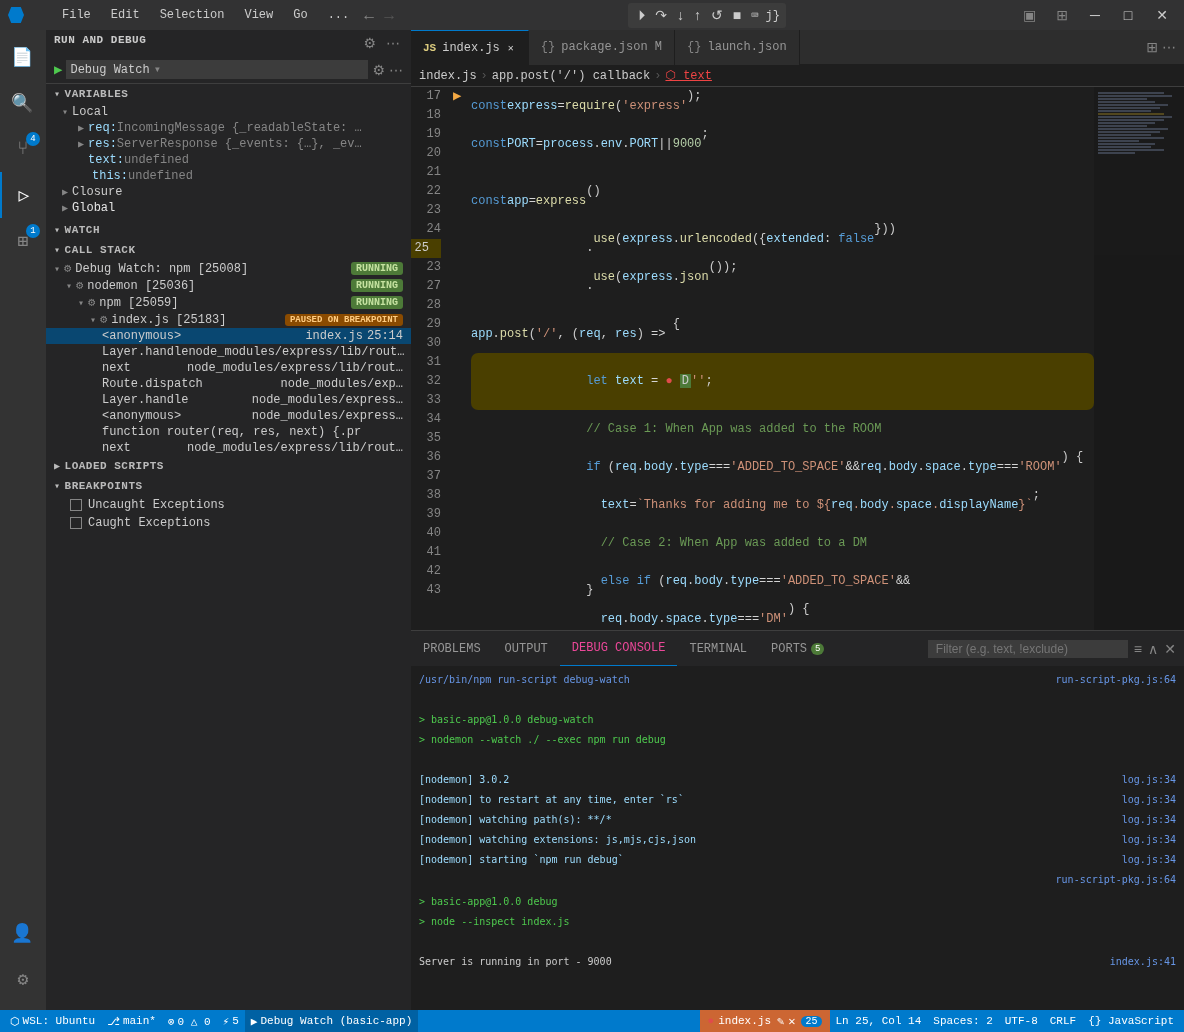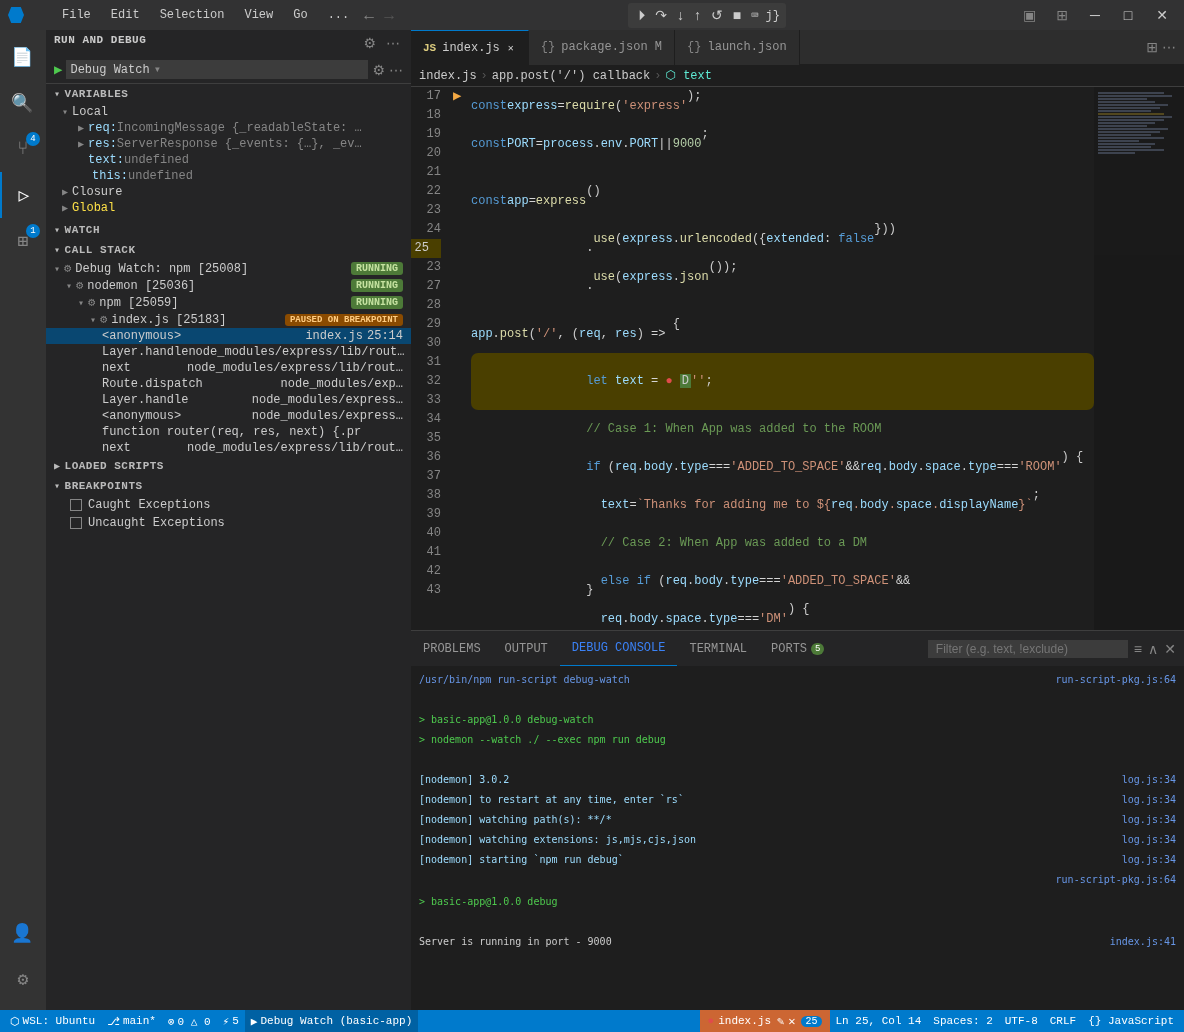--- a/index.html
+++ b/index.html
@@ -371,21 +371,21 @@
     .panel-tab {
       padding: 0 12px;
       height: 35px;
       display: flex;
       align-items: center;
       color: #969696;
       cursor: pointer;
       font-size: 12px;
     }
     .panel-tab.active {
-      color: #3b82f6;
+      color: #ec4899;
       border-bottom: 1px solid #007acc;
     }
     .panel-tab .badge-num {
       background: #4d7a38;
       color: white;
       font-size: 9px;
       padding: 1px 4px;
       border-radius: 8px;
       margin-left: 4px;
     }
@@ -563,21 +563,21 @@
           <span class="tree-val-gray">undefined</span>
         </div>
 
         <div class="tree-item" style="padding-left:16px;">
           <span class="tree-arrow">▶</span>
           <span style="color:#cccccc;">Closure</span>
         </div>
 
         <div class="tree-item" style="padding-left:16px;">
           <span class="tree-arrow">▶</span>
-          <span style="color:#fde047;">Global</span>
+          <span style="color:#e5e5e5;">Global</span>
         </div>
       </div>
     </div>
 
     <div class="section watch-section">
       <div class="section-header">
         <span class="section-arrow">▾</span>
         <span>WATCH</span>
       </div>
     </div>
@@ -667,25 +667,25 @@
       </div>
     </div>
 
     <div class="section breakpoints-section">
       <div class="section-header">
         <span class="section-arrow">▾</span>
         <span>BREAKPOINTS</span>
       </div>
       <div class="breakpoint-item">
         <div class="breakpoint-checkbox"></div>
-        <span>Caught Exceptions</span>
+        <span>Uncaught Exceptions</span>
       </div>
       <div class="breakpoint-item">
         <div class="breakpoint-checkbox"></div>
-        <span>Uncaught Exceptions</span>
+        <span>Caught Exceptions</span>
       </div>
     </div>
   </div>
 
   <div class="editor-area">
 
     <div class="tabs-bar">
       <div class="tab active">
         <span class="tab-icon-js">JS</span>
         <span>index.js</span>
@@ -703,21 +703,21 @@
         <button style="background:none;border:none;color:#858585;cursor:pointer;font-size:14px;">⊞</button>
         <button style="background:none;border:none;color:#858585;cursor:pointer;font-size:14px;">⋯</button>
       </div>
     </div>
 
     <div class="breadcrumb">
       <span style="color:#cccccc;">index.js</span>
       <span class="sep">›</span>
       <span style="color:#cccccc;">app.post('/') callback</span>
       <span class="sep">›</span>
-      <span style="color:#5eead4;">⬡ text</span>
+      <span style="color:#ef4444;text-decoration:underline;">⬡ text</span>
     </div>
 
     <div style="display:flex;flex-direction:column;flex:1;overflow:hidden;">
 
       <div class="code-editor">
         <div class="line-numbers">
           <div>17</div>
           <div>18</div>
           <div>19</div>
           <div>20</div>
@@ -883,20 +883,23 @@
             <a class="console-link">log.js:34</a>
           </div>
           <div class="console-line">
             <span></span>
             <a class="console-link">run-script-pkg.js:64</a>
           </div>
           <div class="console-line">&nbsp;</div>
           <div class="console-line">
             <span class="console-success">&gt; basic-app@1.0.0 debug</span>
           </div>
+          <div class="console-line">
+            <span class="console-success">&gt; node --inspect index.js</span>
+          </div>
           <div class="console-line">&nbsp;</div>
           <div class="console-line">
             <span class="console-output">Server is running in port - 9000</span>
             <a class="console-link">index.js:41</a>
           </div>
         </div>
       </div>
     </div>
   </div>
 </div>

